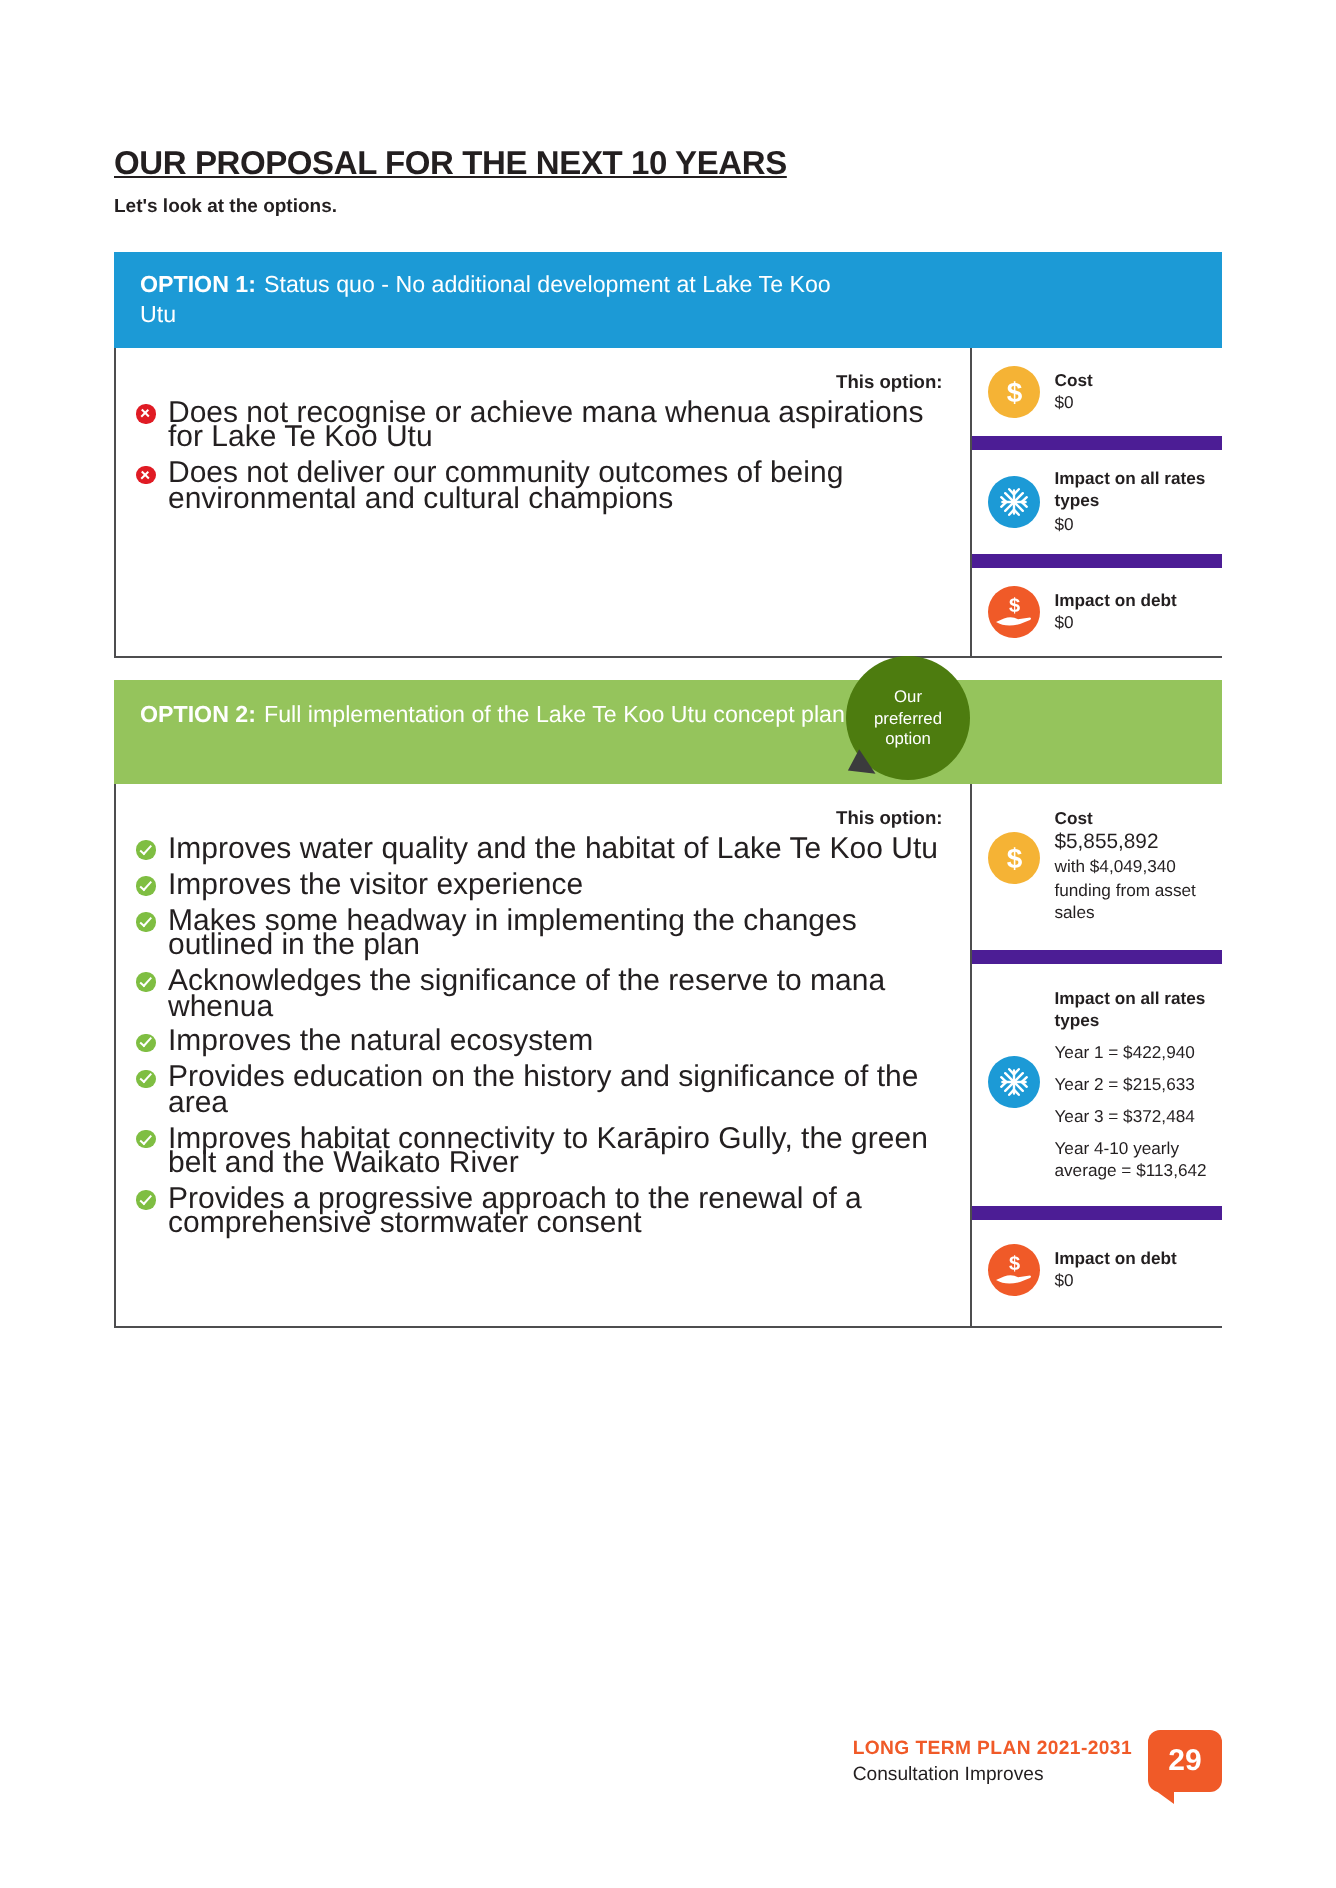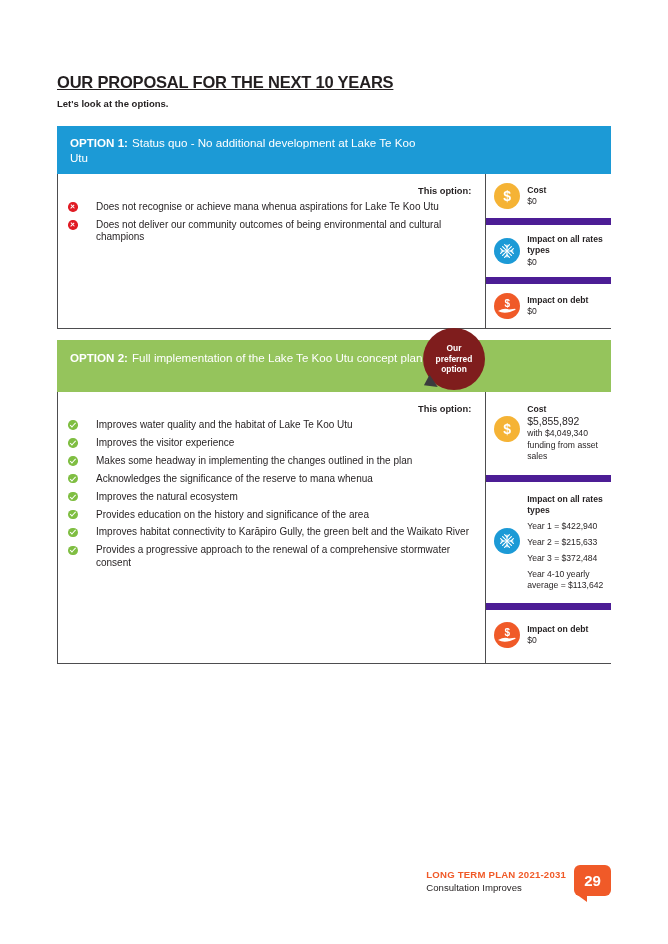--- a/index.html
+++ b/index.html
@@ -47,22 +47,22 @@
     display: flex; flex-direction: column;
   }
 
   .this-option {
     font-size: 9.3px; font-weight: bold; color: #231f20;
     margin-bottom: 5px;
     text-align: right;
   }
   ul.bullets { list-style: none; }
   ul.bullets li {
-    position: relative; padding-left: 28px;
-    font-size: 10px; line-height: 12.4px;
+    position: relative; padding-left: 16px;
+    font-size: 15px; line-height: 12.4px;
     margin-bottom: 5.5px; color: #231f20;
   }
   .bullet-ico {
     position: absolute; left: 0; top: 1.2px;
     width: 9.5px; height: 9.5px; border-radius: 50%;
     display: flex; align-items: center; justify-content: center;
   }
   .bullet-ico.cross { background: #e01b24; }
   .bullet-ico.cross::before {
     content: ""; position: absolute;
@@ -106,24 +106,24 @@
   .cost-text { font-size: 8.6px; line-height: 11.4px; color: #231f20; }
   .cost-text .label { font-weight: bold; display: block; }
   .cost-text .value { display: block; }
   .cost-text .sub { display: block; }
   .cost-text .yr { display: block; margin-top: 4.5px; }
 
   
   .pref-bubble {
     position: absolute; left: 366px; top: -12px;
     width: 62px; height: 62px; border-radius: 50%;
-    background: #7f1d1d; color: #ffffff;
+    background: #4d7c0f; color: #ffffff;
     display: flex; flex-direction: column;
     align-items: center; justify-content: center;
-    font-size: 8.4px; font-weight: bold; line-height: 10.8px;
+    font-size: 8.4px; font-weight: normal; line-height: 10.8px;
     text-align: center; z-index: 5;
   }
   .pref-bubble .tail {
     position: absolute; left: 3px; bottom: 1px;
     width: 0; height: 0;
     border-left: 13px solid #3b3b3d;
     border-top: 7px solid transparent;
     border-bottom: 5px solid transparent;
     transform: rotate(28deg);
   }

